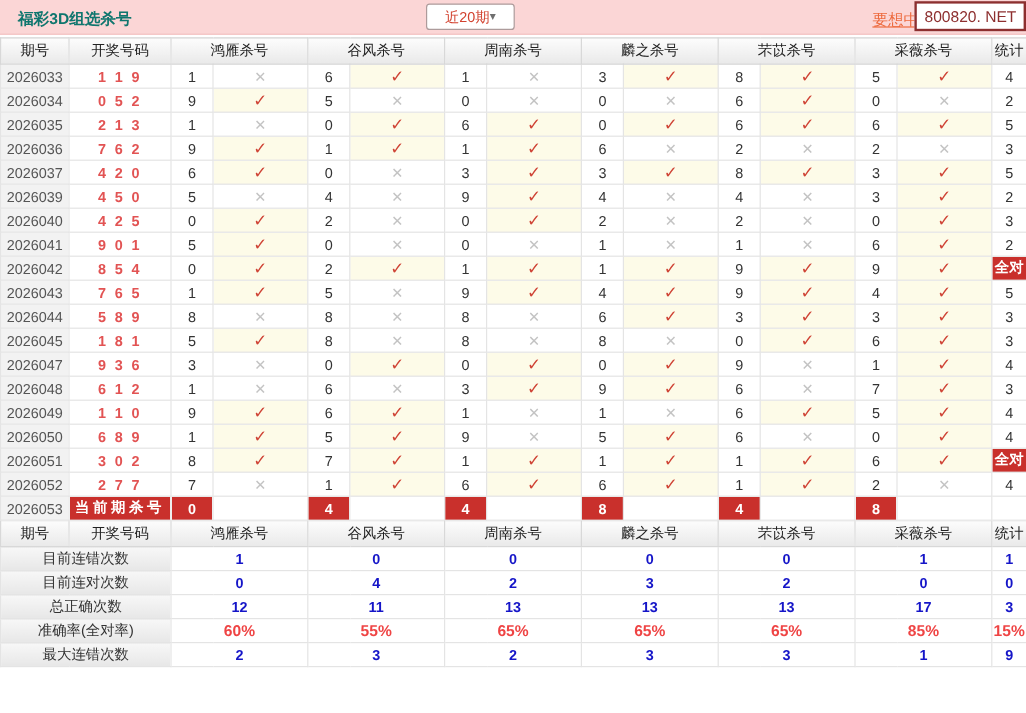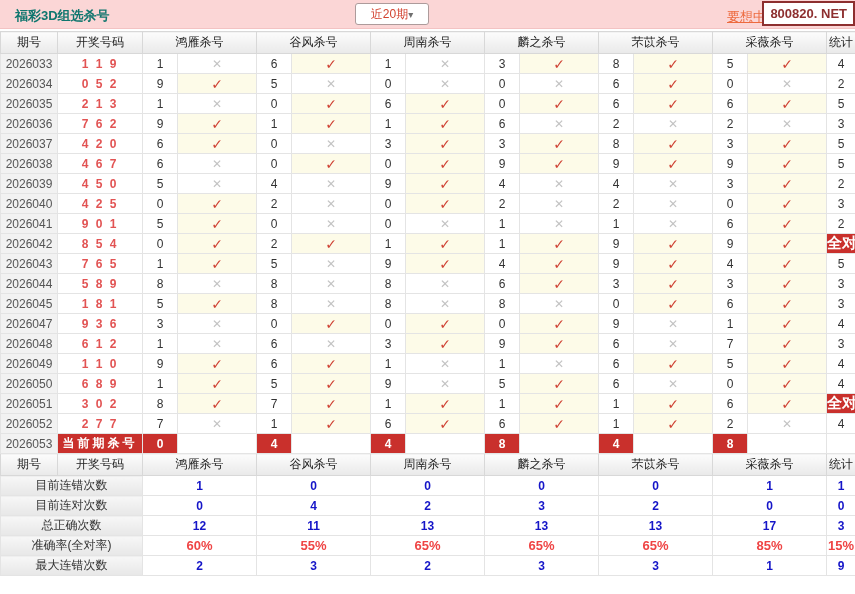--- a/index.html
+++ b/index.html
@@ -20,40 +20,40 @@
     justify-content:center;padding:0 4px;cursor:default;
   }
   .range-select .val{color:#d2422f;font-size:12px;}
   .range-select .arr{color:#6f6f6f;font-size:10px;}
   .promo-link{
     position:absolute;right:50px;top:8px;color:#ed6a3e;font-size:13px;
     text-decoration:underline;white-space:nowrap;
   }
   .site-box{
     position:absolute;right:0;top:1px;z-index:3;background:#ffffff;
-    border:2px solid #8d2f2f;color:#8d2f2f;font-weight:bold;font-size:13px;
+    border:2px solid #8d2f2f;color:#8d2f2f;font-weight:normal;font-size:13px;
     padding:3px 6px;white-space:nowrap;
   }
   
   table{border-collapse:collapse;table-layout:fixed;width:855px;margin-top:2px;}
   td,th{border:1px solid #e4e4e4;text-align:center;padding:0;height:19px;
         overflow:hidden;white-space:nowrap;font-weight:normal;}
   th{
     background:linear-gradient(#fcfcfc,#e9e9e9);border-color:#d8d8d8;
     color:#222;height:21px;
   }
   .gb{border-left:1px solid #cfcfcf;}
   .qh{background:#f2f2f2;color:#555;}
   .draw{color:#e25353;font-weight:bold;letter-spacing:2px;}
   .num{color:#333;}
   .ok-bg{background:#fdfbe8;}
   .mark-ok{color:#cf4335;font-size:14px;font-weight:bold;}
   .mark-x{color:#c3c3c3;font-size:12px;}
   .total{color:#333;}
-  .allmatch{background:#c9302c;color:#fff;font-size:15px;font-weight:bold;letter-spacing:0;}
+  .allmatch{background:#c9302c;color:#fff;font-size:12px;font-weight:bold;letter-spacing:0;}
   .cur{background:#c9302c;color:#fff;font-weight:bold;}
   .cur-label{background:#c9302c;color:#fff;font-weight:bold;letter-spacing:3px;}
   .stat-label{background:linear-gradient(#f7f7f7,#e7e7e7);color:#333;margin-left:42px;}
   .v-blue{color:#1515c8;font-weight:bold;}
   .v-red{color:#ef4444;font-weight:bold;font-size:13px;}
 </style>
 </head>
 <body>
 
 <div class="topbar">
@@ -175,37 +175,20 @@
         <td class="ok-bg mark-ok">✓</td>
         <td class="num gb">3</td>
         <td class="ok-bg mark-ok">✓</td>
         <td class="num gb">8</td>
         <td class="ok-bg mark-ok">✓</td>
         <td class="num gb">3</td>
         <td class="ok-bg mark-ok">✓</td>
         <td class="total gb">5</td>
       </tr>
       <tr>
-        <td class="qh">2026038</td>
-        <td class="draw gb">4 6 7</td>
-        <td class="num gb">6</td>
-        <td class="mark-x">✕</td>
-        <td class="num gb">0</td>
-        <td class="ok-bg mark-ok">✓</td>
-        <td class="num gb">0</td>
-        <td class="ok-bg mark-ok">✓</td>
-        <td class="num gb">9</td>
-        <td class="ok-bg mark-ok">✓</td>
-        <td class="num gb">9</td>
-        <td class="ok-bg mark-ok">✓</td>
-        <td class="num gb">9</td>
-        <td class="ok-bg mark-ok">✓</td>
-        <td class="total gb">5</td>
-      </tr>
-      <tr>
         <td class="qh">2026039</td>
         <td class="draw gb">4 5 0</td>
         <td class="num gb">5</td>
         <td class="mark-x">✕</td>
         <td class="num gb">4</td>
         <td class="mark-x">✕</td>
         <td class="num gb">9</td>
         <td class="ok-bg mark-ok">✓</td>
         <td class="num gb">4</td>
         <td class="mark-x">✕</td>

